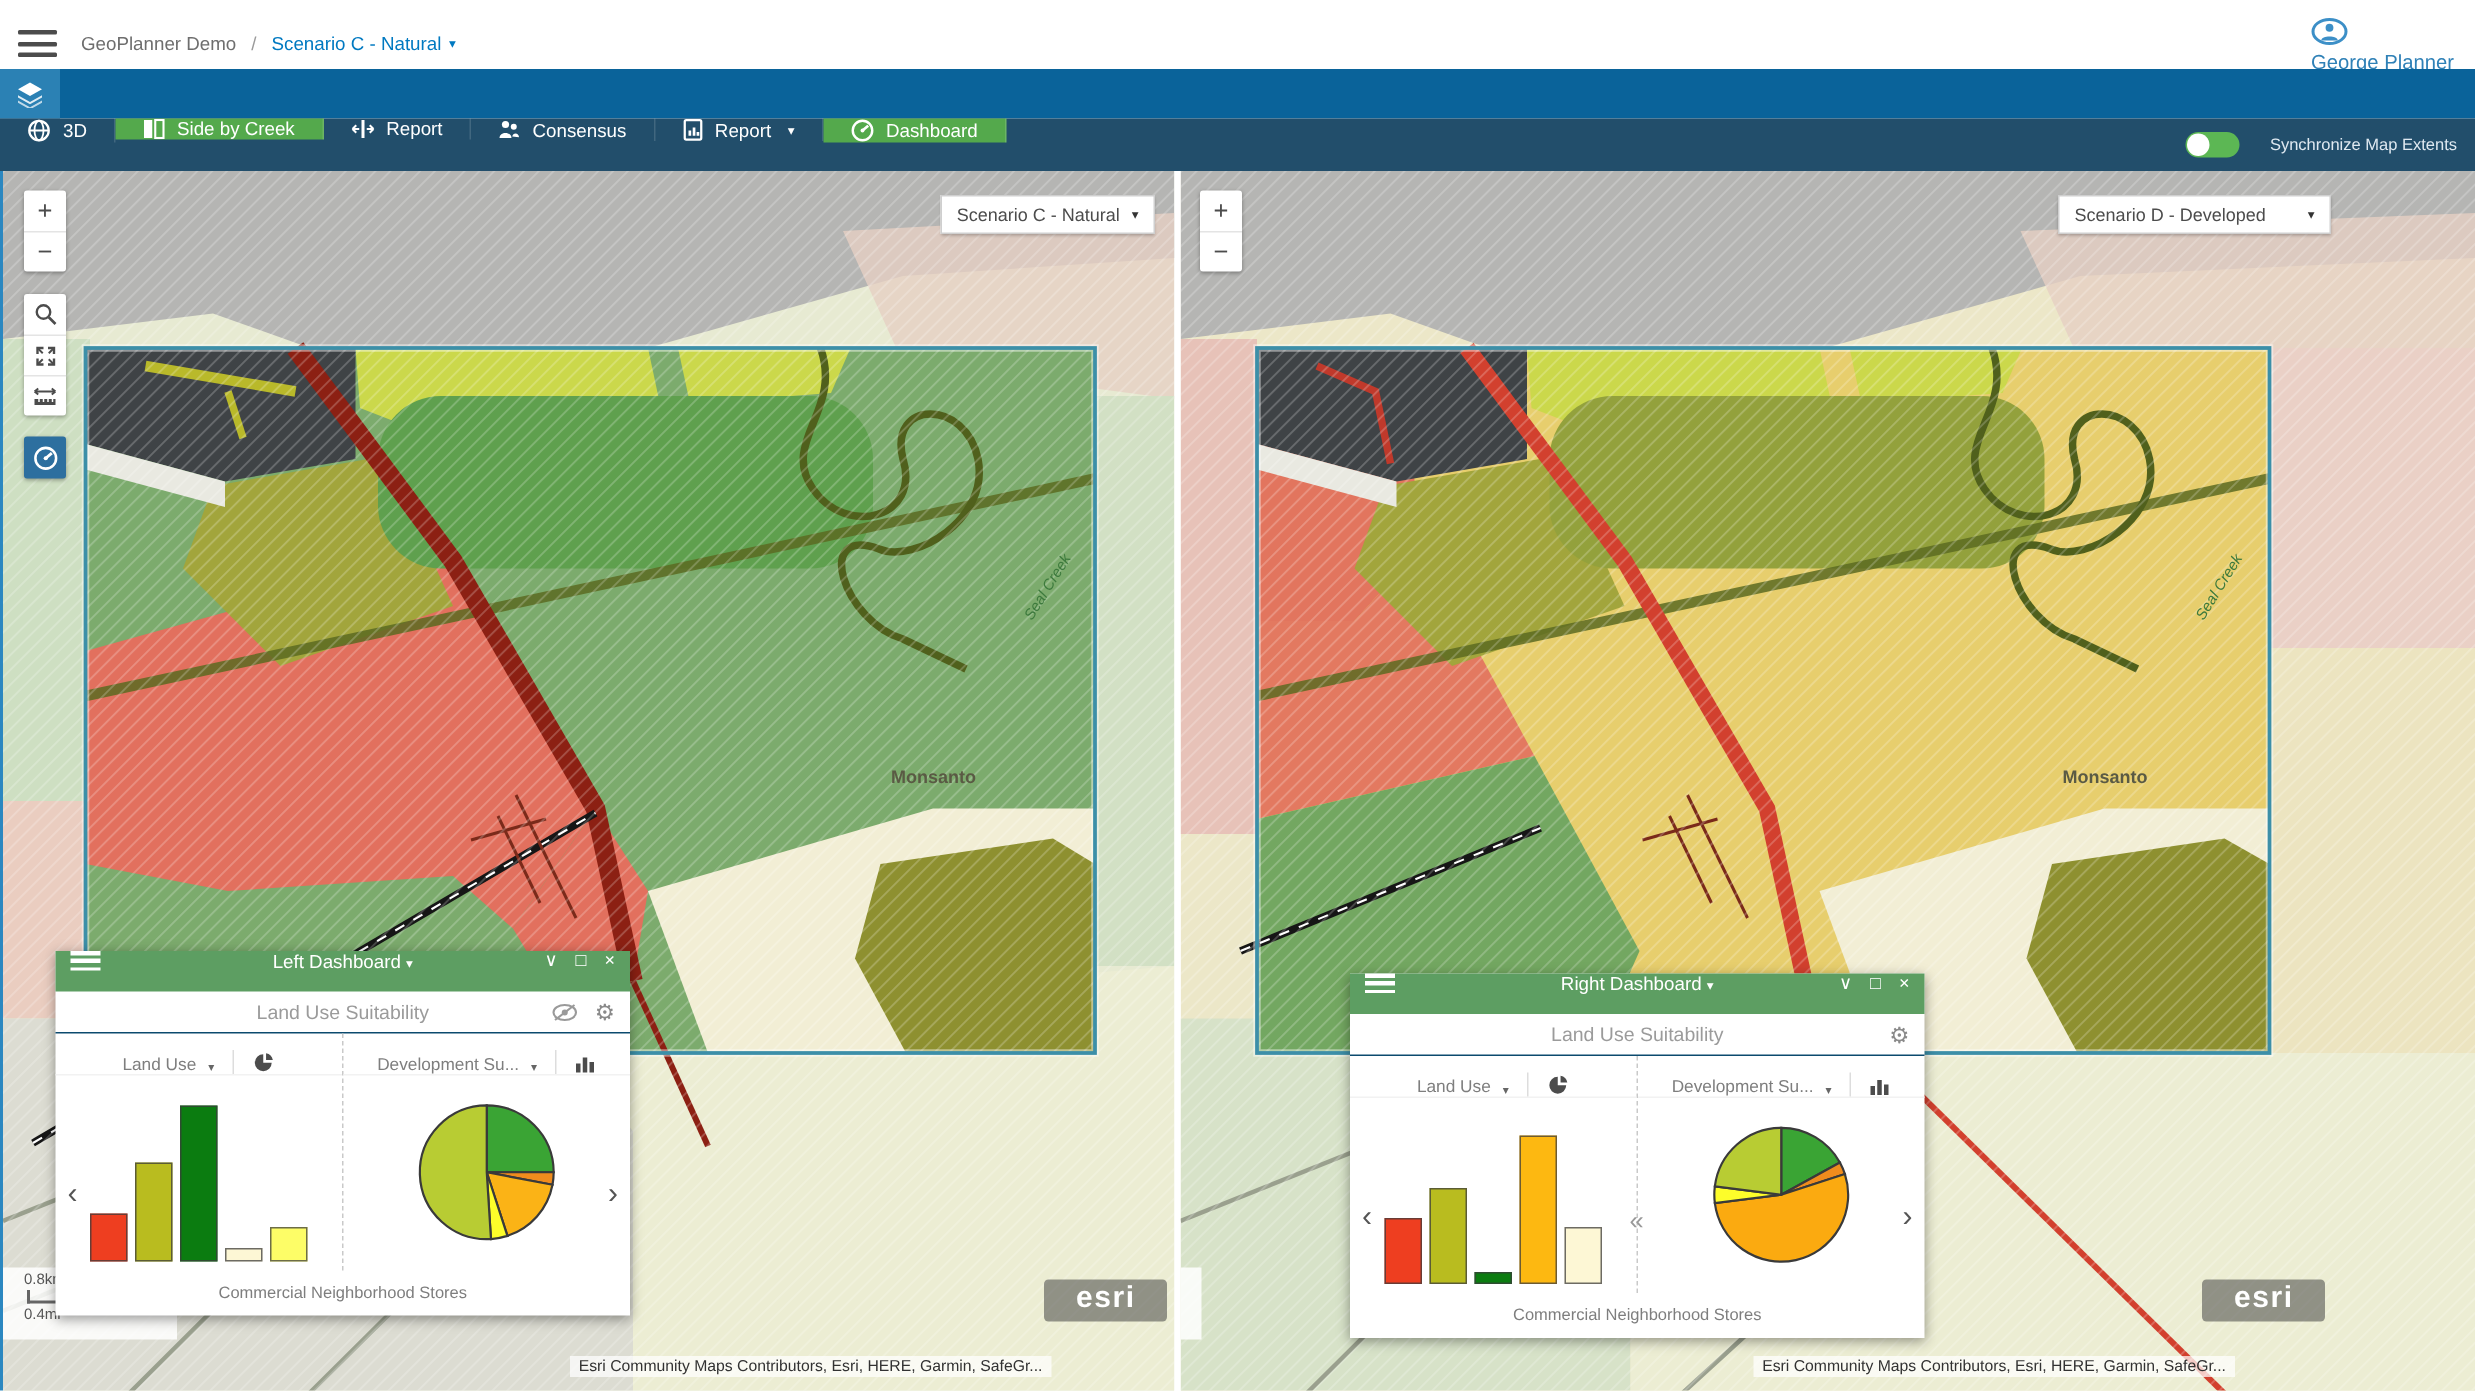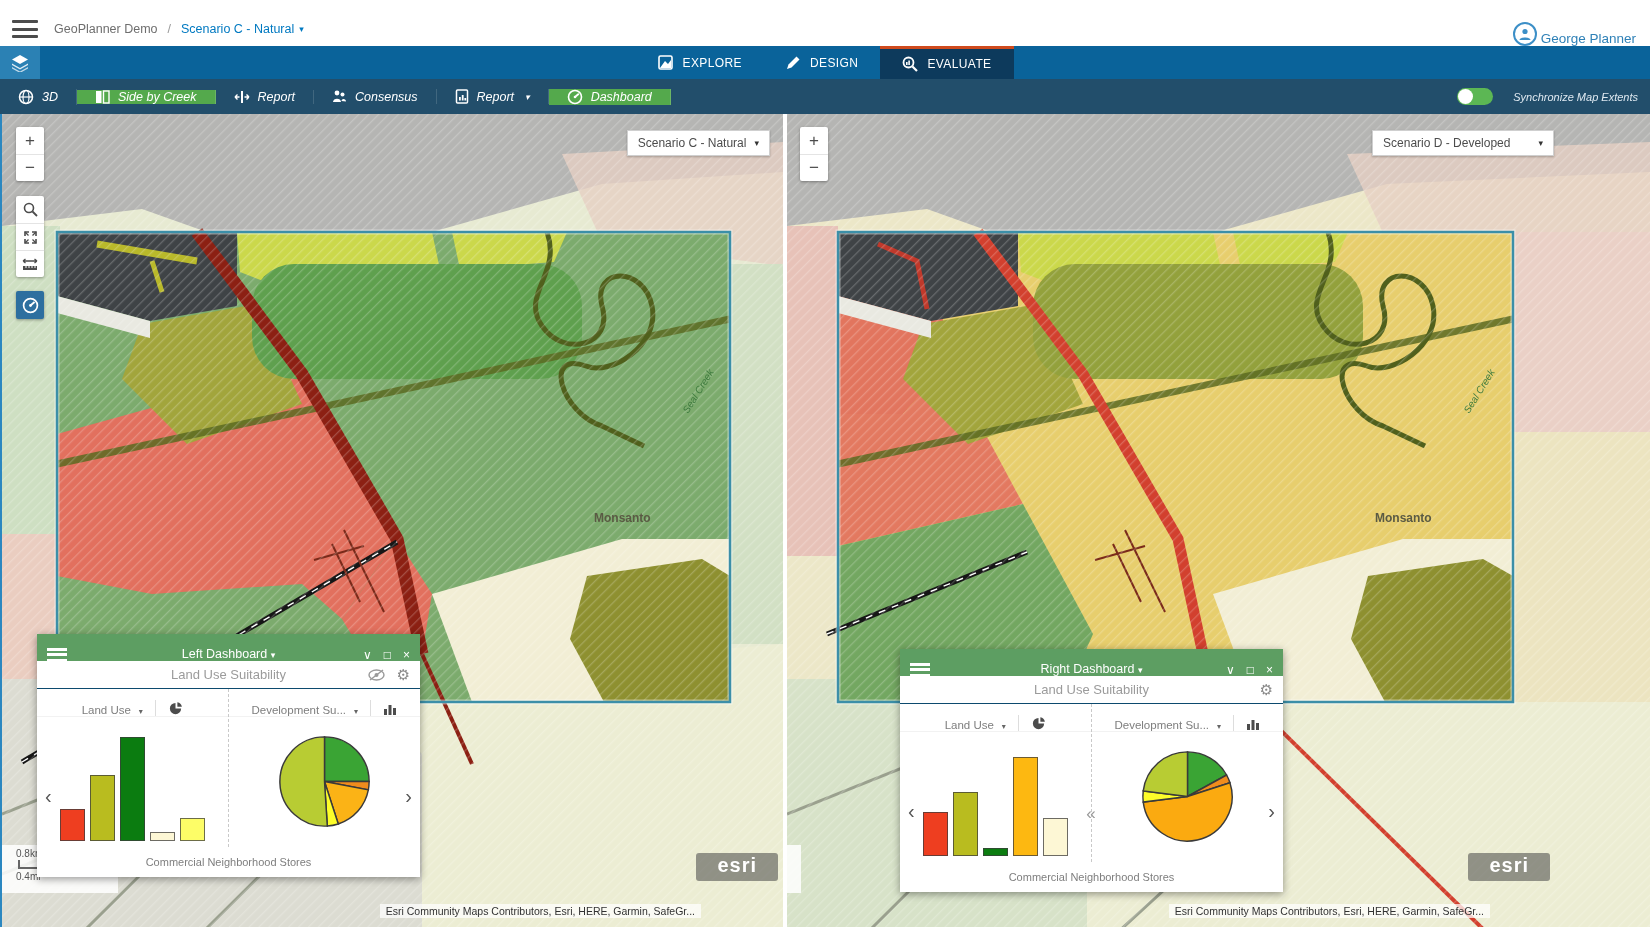--- a/index.html
+++ b/index.html
@@ -12,34 +12,34 @@
   .clickable{cursor:pointer;}
 
   
   .topbar{height:34px;background:#fff;display:flex;align-items:center;padding:0 12px;position:relative;margin-top:12px;}
   .hamburger{width:26px;height:18px;display:flex;flex-direction:column;justify-content:space-between;margin-right:16px;cursor:pointer;}
   .hamburger span{display:block;height:3px;background:#4c4c4c;border-radius:1px;}
   .crumb{font-size:12.5px;color:#6e6e6e;}
   .crumb-sep{margin:0 10px;color:#9a9a9a;font-size:12.5px;}
   .crumb-scenario{font-size:12.5px;color:var(--link-blue);cursor:pointer;display:flex;align-items:center;gap:5px;}
   .crumb-scenario .dd{font-size:9px;}
-  .userbox{position:absolute;right:14px;top:0;height:34px;display:flex;align-items:flex-end;gap:4px;cursor:pointer;}
+  .userbox{position:absolute;right:14px;top:0;height:34px;display:flex;align-items:flex-start;gap:4px;cursor:pointer;flex-direction:column;}
   .avatar{width:24px;height:24px;border-radius:50%;border:2px solid #3c8fc7;display:flex;align-items:center;justify-content:center;}
   .username{color:#2f81b7;font-size:13.5px;}
 
   
   .navbar{height:33px;background:var(--nav-blue);position:relative;display:flex;justify-content:center;align-items:stretch;}
   .layers-btn{position:absolute;left:0;top:0;width:40px;height:33px;background:#2b81b4;display:flex;align-items:center;justify-content:center;cursor:pointer;}
   .tabs{display:flex;align-items:stretch;}
   .tab{display:flex;align-items:center;gap:9px;padding:0 22px;color:#fff;font-size:12px;letter-spacing:.4px;cursor:pointer;}
   .tab.active{background:var(--tab-active);border-top:3px solid var(--accent-orange);}
   .tab svg{flex:0 0 auto;}
 
   
-  .toolbar{height:35px;background:var(--toolbar-navy);display:flex;align-items:center;position:relative;font-style:italic;}
+  .toolbar{height:35px;background:var(--toolbar-navy);display:flex;align-items:flex-start;position:relative;}
   .tb-btn{display:flex;align-items:center;gap:8px;padding:0 18px;color:#fff;font-size:12.5px;border-right:1px solid rgba(255,255,255,.14);cursor:pointer;white-space:nowrap;}
   .tb-btn.green{background:var(--green);}
   .tb-btn .dd{font-size:9px;margin-left:3px;}
   .sync{position:absolute;right:12px;top:0;height:35px;display:flex;align-items:center;gap:8px;}
   .switch{width:36px;height:17px;border-radius:9px;background:var(--toggle-green);position:relative;cursor:pointer;}
   .switch .knob{position:absolute;left:1px;top:1px;width:15px;height:15px;border-radius:50%;background:#fff;}
   .sync-label{color:#dfe9f1;font-size:11px;margin-left:12px;}
 
   
   .maps{height:819px;display:flex;background:#fff;border-left:2px solid #2b87c0;}
@@ -59,21 +59,21 @@
 
   .scalebar{position:absolute;left:0;bottom:40px;width:116px;height:48px;background:rgba(255,255,255,.85);font-size:10px;color:#555;padding:3px 0 0 14px;z-index:4;}
   .scalebar .line{width:76px;height:9px;border-left:2px solid #666;border-right:2px solid #666;border-bottom:2px solid #666;margin:1px 0 2px 2px;}
   .sliver{position:absolute;left:0;bottom:40px;width:14px;height:48px;background:rgba(255,255,255,.85);z-index:4;}
 
   .attrib{position:absolute;bottom:15px;background:rgba(255,255,255,.72);padding:1px 6px;font-size:10.5px;color:#323232;white-space:nowrap;z-index:4;}
   .esri-logo{position:absolute;bottom:52px;background:rgba(70,70,70,.55);color:#fff;border-radius:3px;padding:1px 21px 4px;font-size:20px;font-weight:bold;letter-spacing:1px;z-index:4;cursor:pointer;}
 
   
   .panel{position:absolute;width:383px;background:#fff;box-shadow:0 2px 8px rgba(0,0,0,.4);z-index:10;}
-  .panel-head{height:27px;background:var(--panel-green);display:flex;align-items:flex-end;color:#fff;position:relative;}
+  .panel-head{height:27px;background:var(--panel-green);display:flex;align-items:flex-start;color:#fff;position:relative;}
   .panel-menu{width:20px;height:13px;display:flex;flex-direction:column;justify-content:space-between;margin-left:10px;cursor:pointer;}
   .panel-menu span{height:2.5px;background:#fff;}
   .panel-title{position:absolute;left:0;right:0;text-align:center;font-size:12.5px;cursor:pointer;}
   .panel-title .dd{font-size:9px;}
   .panel-winbtns{margin-left:auto;display:flex;gap:12px;padding-right:10px;z-index:2;}
   .panel-winbtns span{font-size:12px;cursor:pointer;line-height:1;}
   .widget-head{height:28px;display:flex;align-items:center;position:relative;border-bottom:1px solid #0c4a6e;}
   .widget-title{position:absolute;left:0;right:0;text-align:center;color:#9b9b9b;font-size:13px;}
   .widget-icons{margin-left:auto;display:flex;gap:12px;align-items:center;padding-right:10px;z-index:2;color:#8a8a8a;}
   .widget-icons .gear{font-size:15px;cursor:pointer;}
@@ -121,44 +121,20 @@
   </div>
 </div>
 
 <div class="navbar">
   <div class="layers-btn">
     <svg width="18" height="18" viewBox="0 0 18 18">
         <path d="M9 1 L17 5.5 9 10 1 5.5 Z" fill="#fff"></path>
         <path d="M1 9.5 L9 14 17 9.5 17 11 9 15.5 1 11 Z" fill="#fff" opacity=".85"></path>
         <path d="M1 13 L9 17.5 17 13 17 14.5 9 19 1 14.5 Z" fill="#fff" opacity=".7"></path>
       </svg>
-  </div>
-  <div class="tabs">
-    <div class="tab clickable">
-      <svg width="15" height="15" viewBox="0 0 15 15">
-          <rect x="1" y="1" width="13" height="13" rx="1.5" fill="none" stroke="#fff" stroke-width="1.6"></rect>
-          <path d="M2 13 L7 6 10 9 13 5 13 13 Z" fill="#fff"></path>
-        </svg>
-      <span>EXPLORE</span>
-    </div>
-    <div class="tab clickable">
-      <svg width="15" height="15" viewBox="0 0 15 15">
-          <path d="M1 14 L2.5 9.5 10.5 1.5 13.5 4.5 5.5 12.5 Z" fill="#fff"></path>
-        </svg>
-      <span>DESIGN</span>
-    </div>
-    <div class="tab active clickable">
-      <svg width="16" height="16" viewBox="0 0 16 16">
-          <circle cx="6.5" cy="6.5" r="5" fill="none" stroke="#fff" stroke-width="1.8"></circle>
-          <line x1="10.5" y1="10.5" x2="15" y2="15" stroke="#fff" stroke-width="2.2"></line>
-          <rect x="4" y="6" width="1.6" height="3" fill="#fff"></rect>
-          <rect x="6.3" y="4.5" width="1.6" height="4.5" fill="#fff"></rect>
-        </svg>
-      <span>EVALUATE</span>
-    </div>
   </div>
 </div>
 
 <div class="toolbar">
   <div class="tb-btn">
     <svg width="16" height="16" viewBox="0 0 16 16">
         <circle cx="8" cy="8" r="6.5" fill="none" stroke="#fff" stroke-width="1.5"></circle>
         <ellipse cx="8" cy="8" rx="3" ry="6.5" fill="none" stroke="#fff" stroke-width="1.2"></ellipse>
         <line x1="1.5" y1="8" x2="14.5" y2="8" stroke="#fff" stroke-width="1.2"></line>
       </svg>

